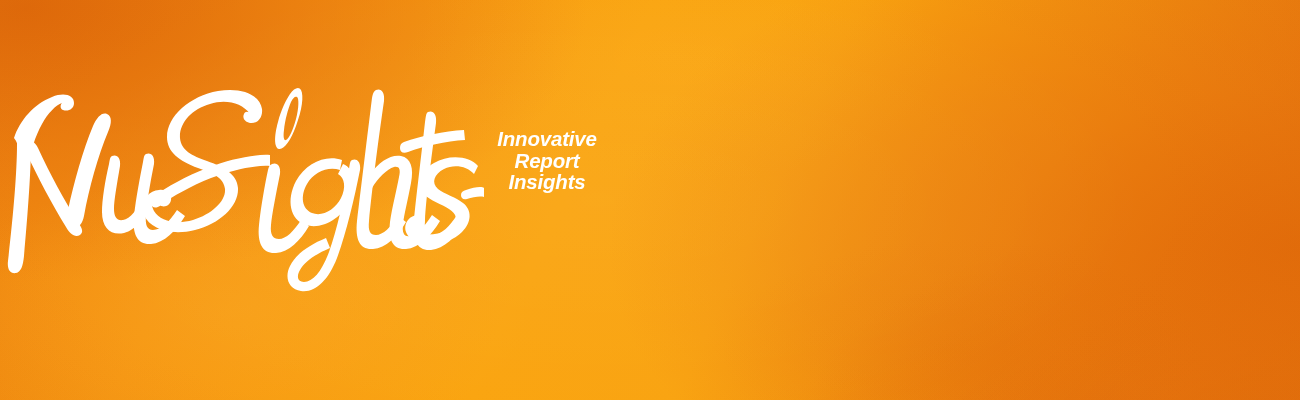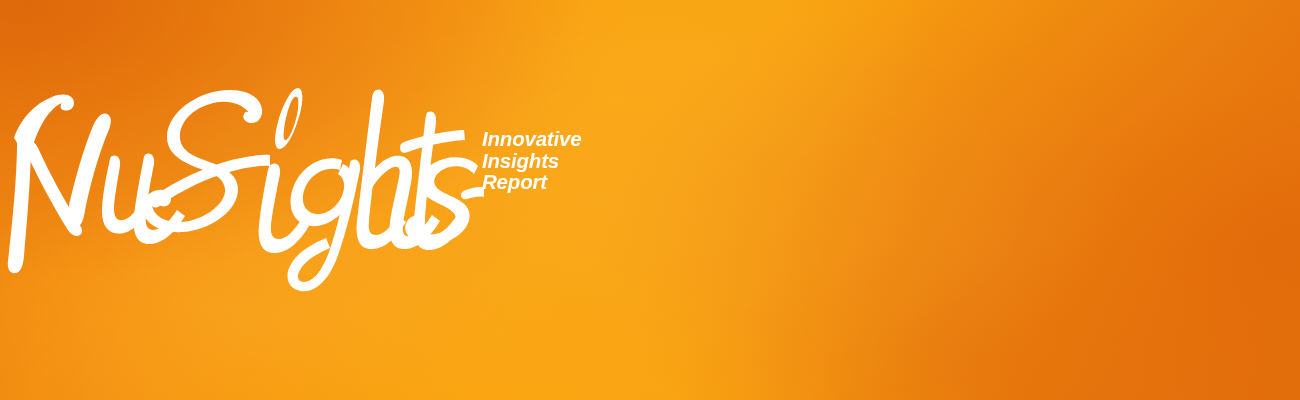--- a/index.html
+++ b/index.html
@@ -83,20 +83,21 @@
     top: 128px;
     width: 130px;
     color: #ffffff;
     font-family: "Liberation Sans", sans-serif;
     font-weight: bold;
     font-style: italic;
     font-size: 20.5px;
     line-height: 21.5px;
     letter-spacing: -0.2px;
     white-space: nowrap;
+    text-align: center;
   }
 
   .tagline-line { display: block; }
 </style>
 </head>
 <body>
 
 <div id="banner">
 
   <div class="bg-mottle"></div>
@@ -306,18 +307,18 @@
                  L 480 119
                  C 476 118, 469 119, 463 121
                  C 459 122, 457 120, 457 117
                  C 457 114, 459 113, 462 112 Z"></path>
 
       </g>
     </svg>
 
     <div class="tagline">
       <span class="tagline-line">Innovative</span>
+      <span class="tagline-line">Report</span>
       <span class="tagline-line">Insights</span>
-      <span class="tagline-line">Report</span>
     </div>
 
   </div>
 </div>
 
 </body></html>

